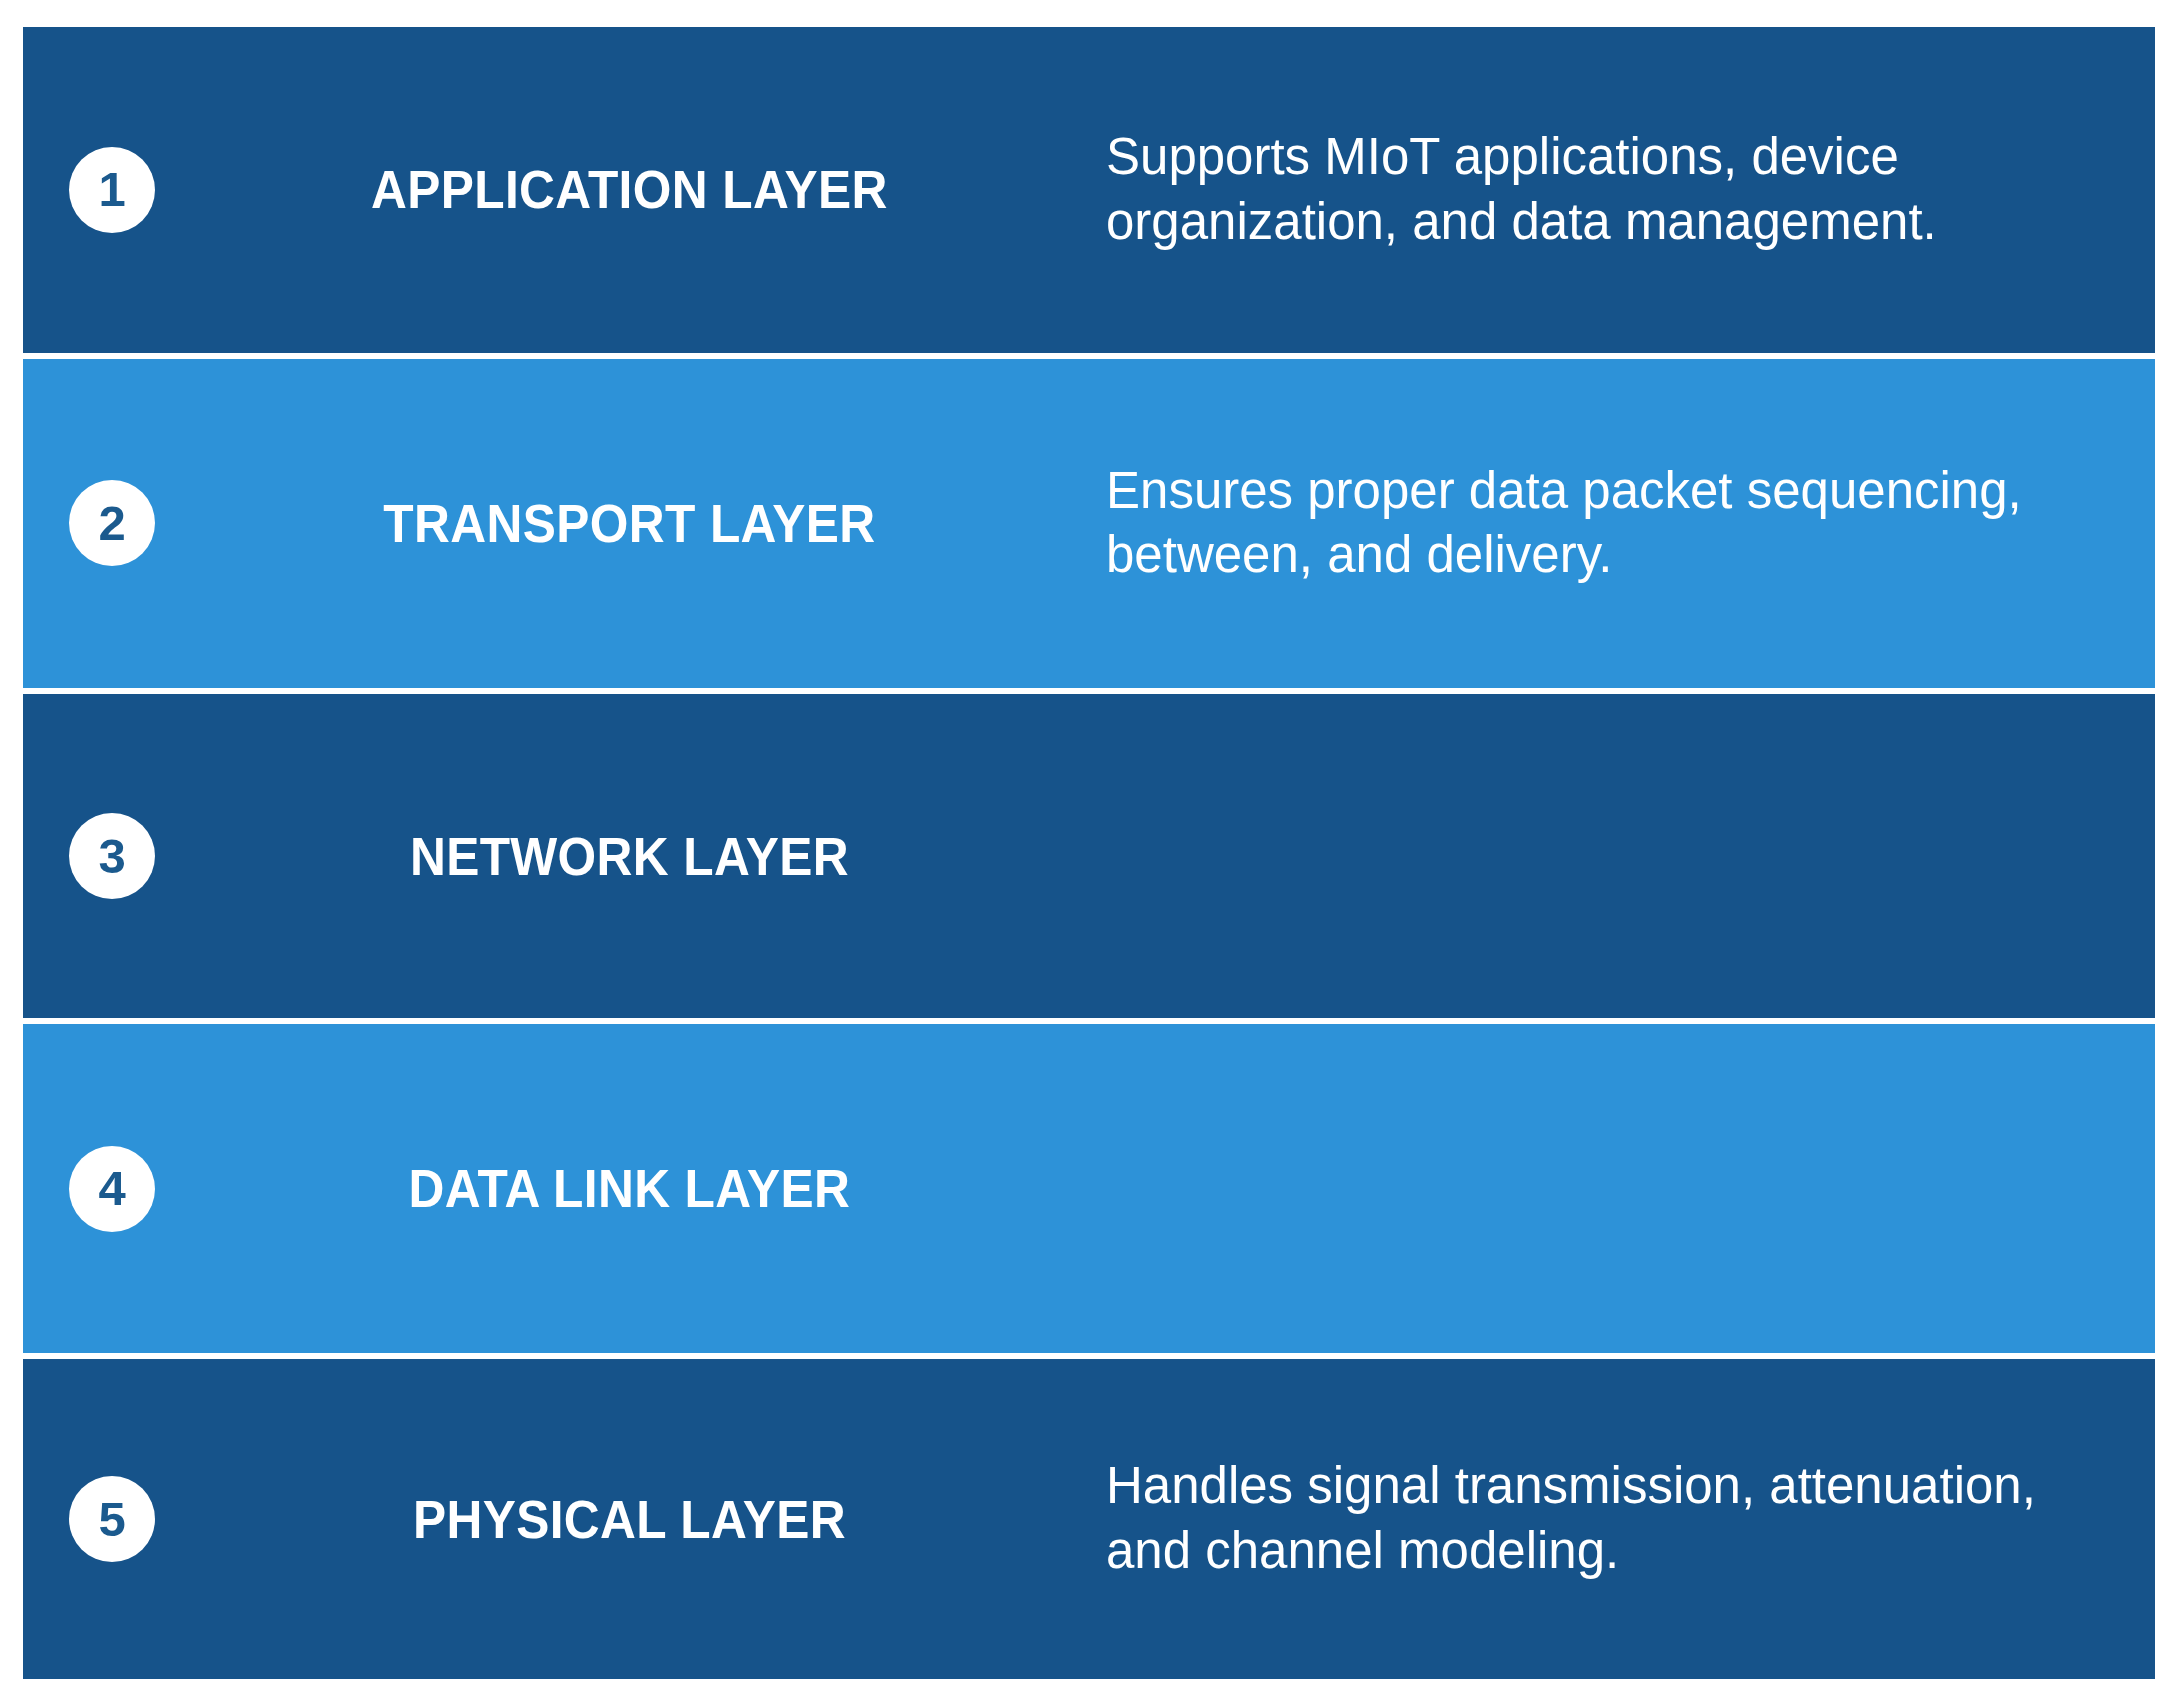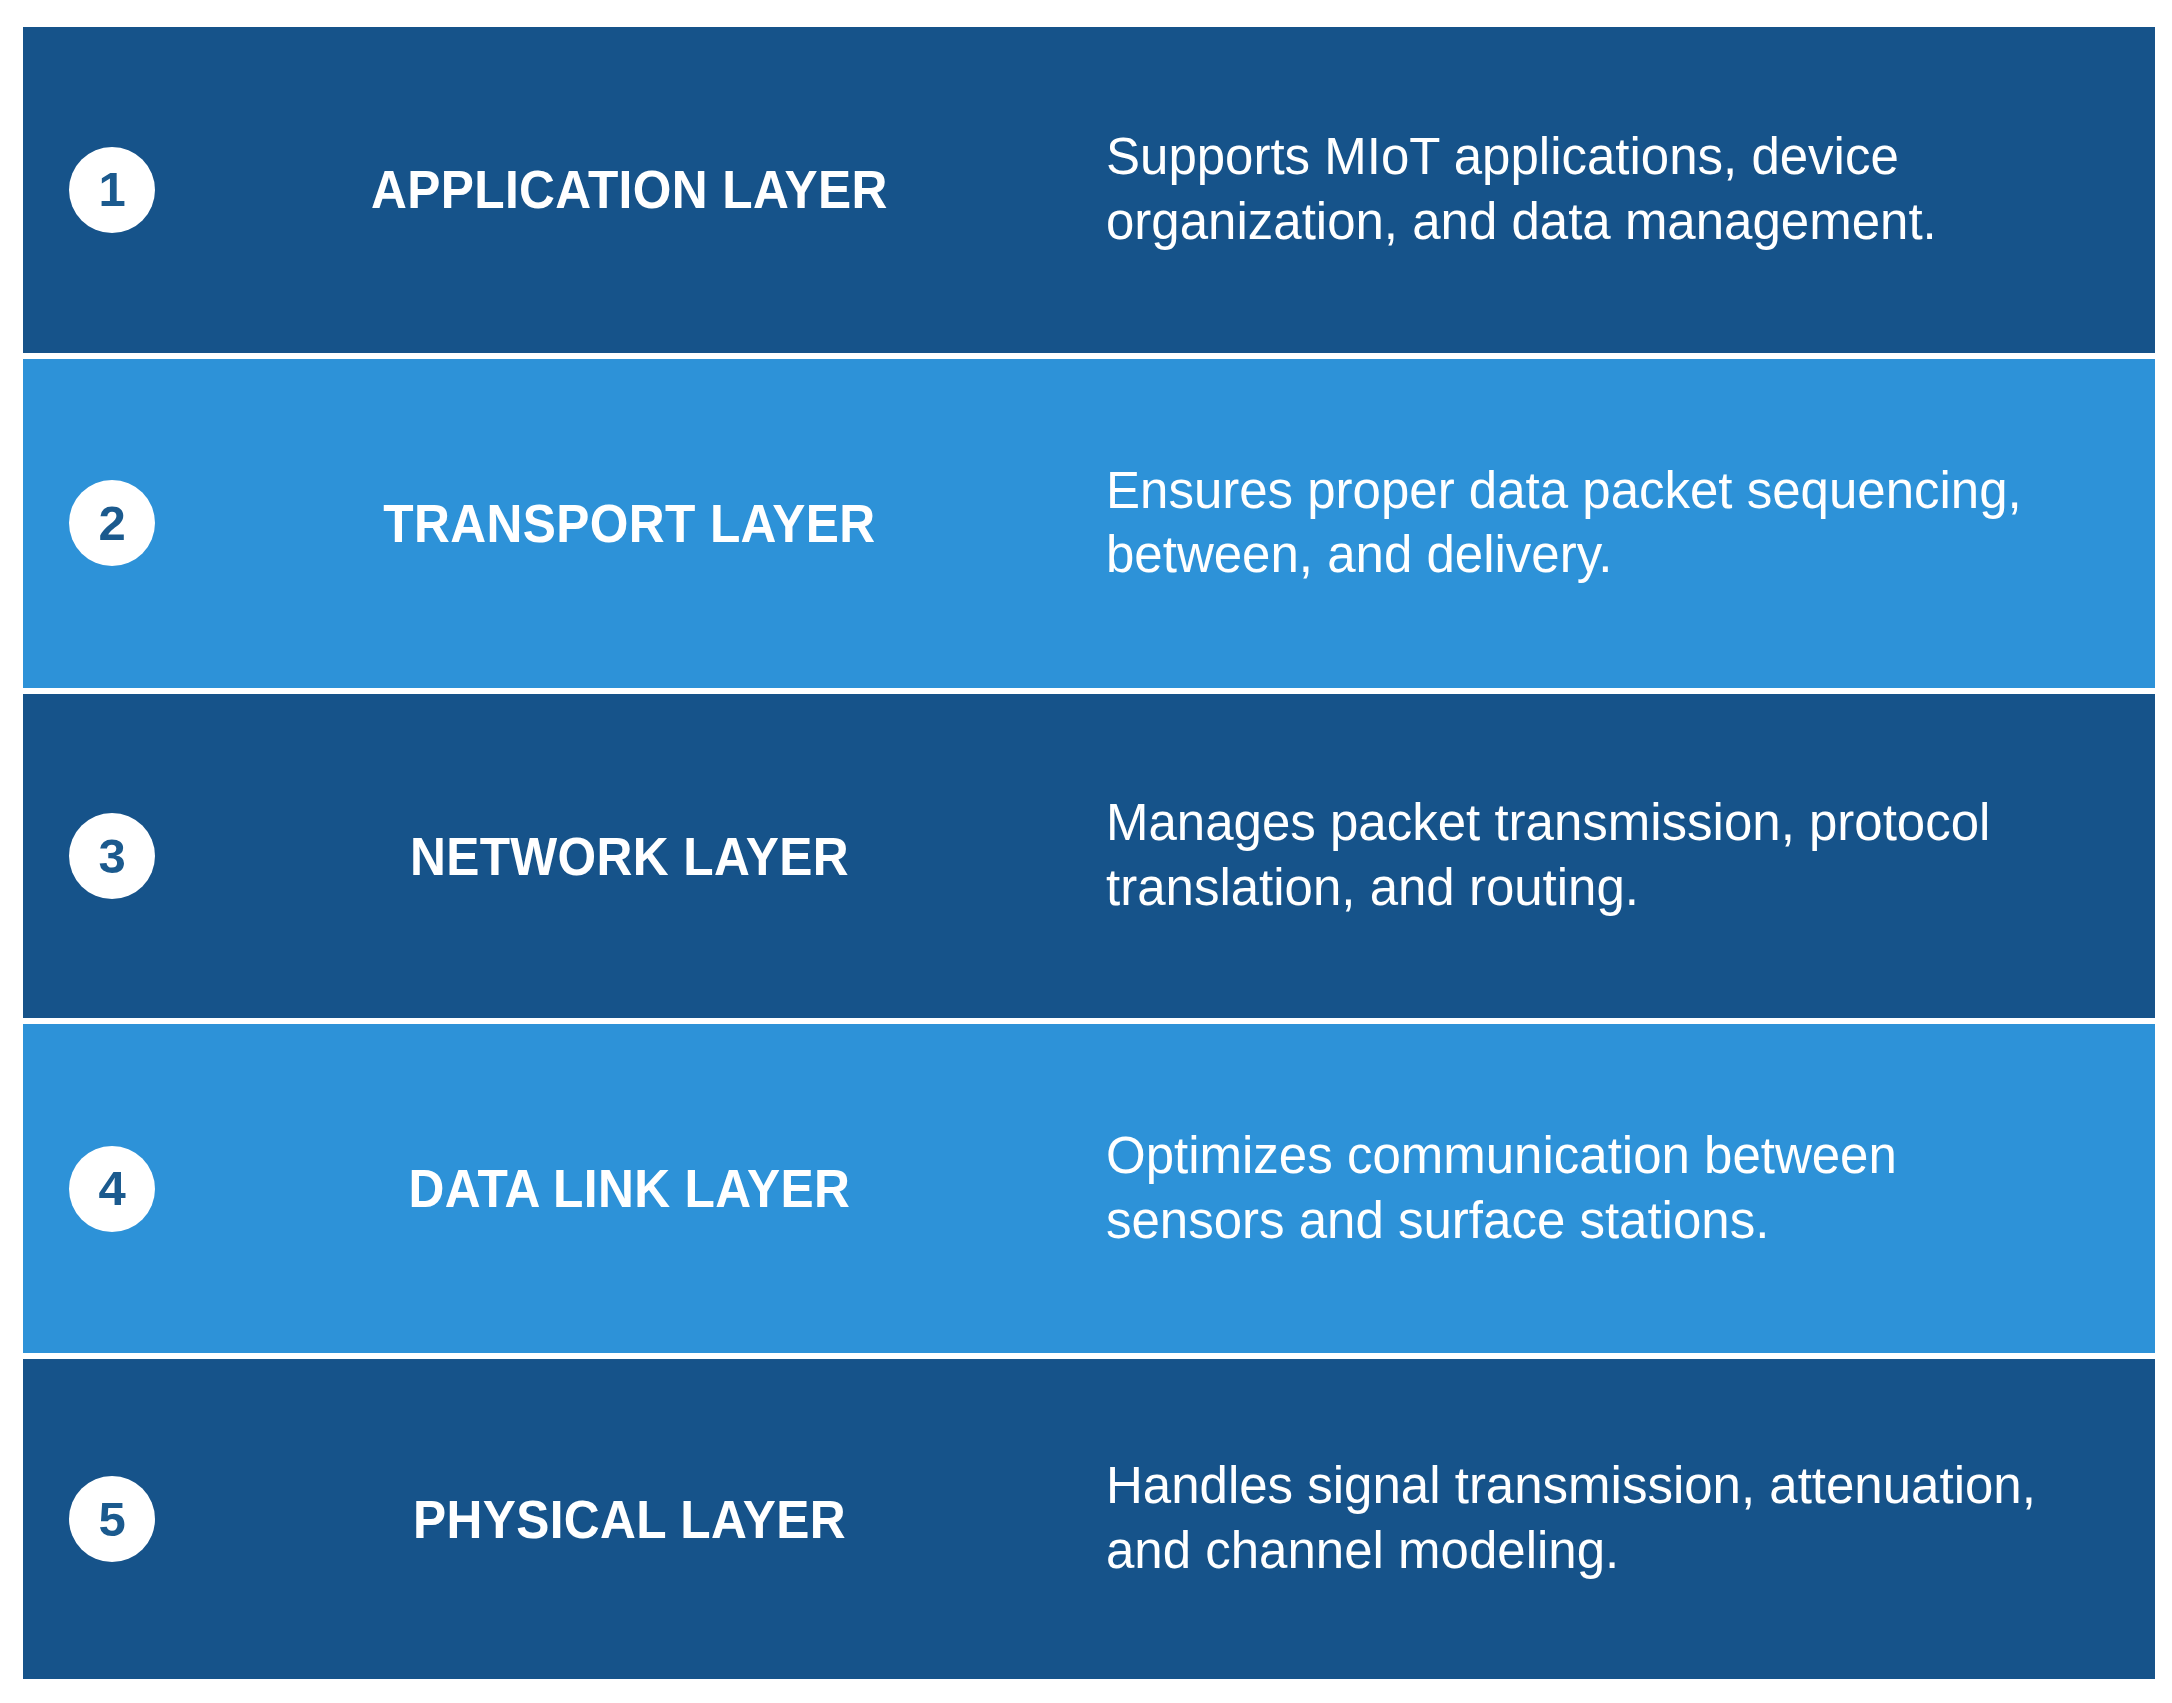--- a/index.html
+++ b/index.html
@@ -135,34 +135,28 @@
     </div>
   </div>
 
   <div class="layer-row dark r3">
     <div class="row-left">
       <div class="badge">
         <span class="badge-number">3</span>
       </div>
       <div class="layer-title">NETWORK LAYER</div>
     </div>
-    <div class="row-right">
-      <div class="layer-desc">Manages packet transmission, protocol translation, and routing.</div>
-    </div>
   </div>
 
   <div class="layer-row light r4">
     <div class="row-left">
       <div class="badge">
         <span class="badge-number">4</span>
       </div>
       <div class="layer-title">DATA LINK LAYER</div>
-    </div>
-    <div class="row-right">
-      <div class="layer-desc">Optimizes communication between sensors and surface stations.</div>
     </div>
   </div>
 
   <div class="layer-row dark r5">
     <div class="row-left">
       <div class="badge">
         <span class="badge-number">5</span>
       </div>
       <div class="layer-title">PHYSICAL LAYER</div>
     </div>

